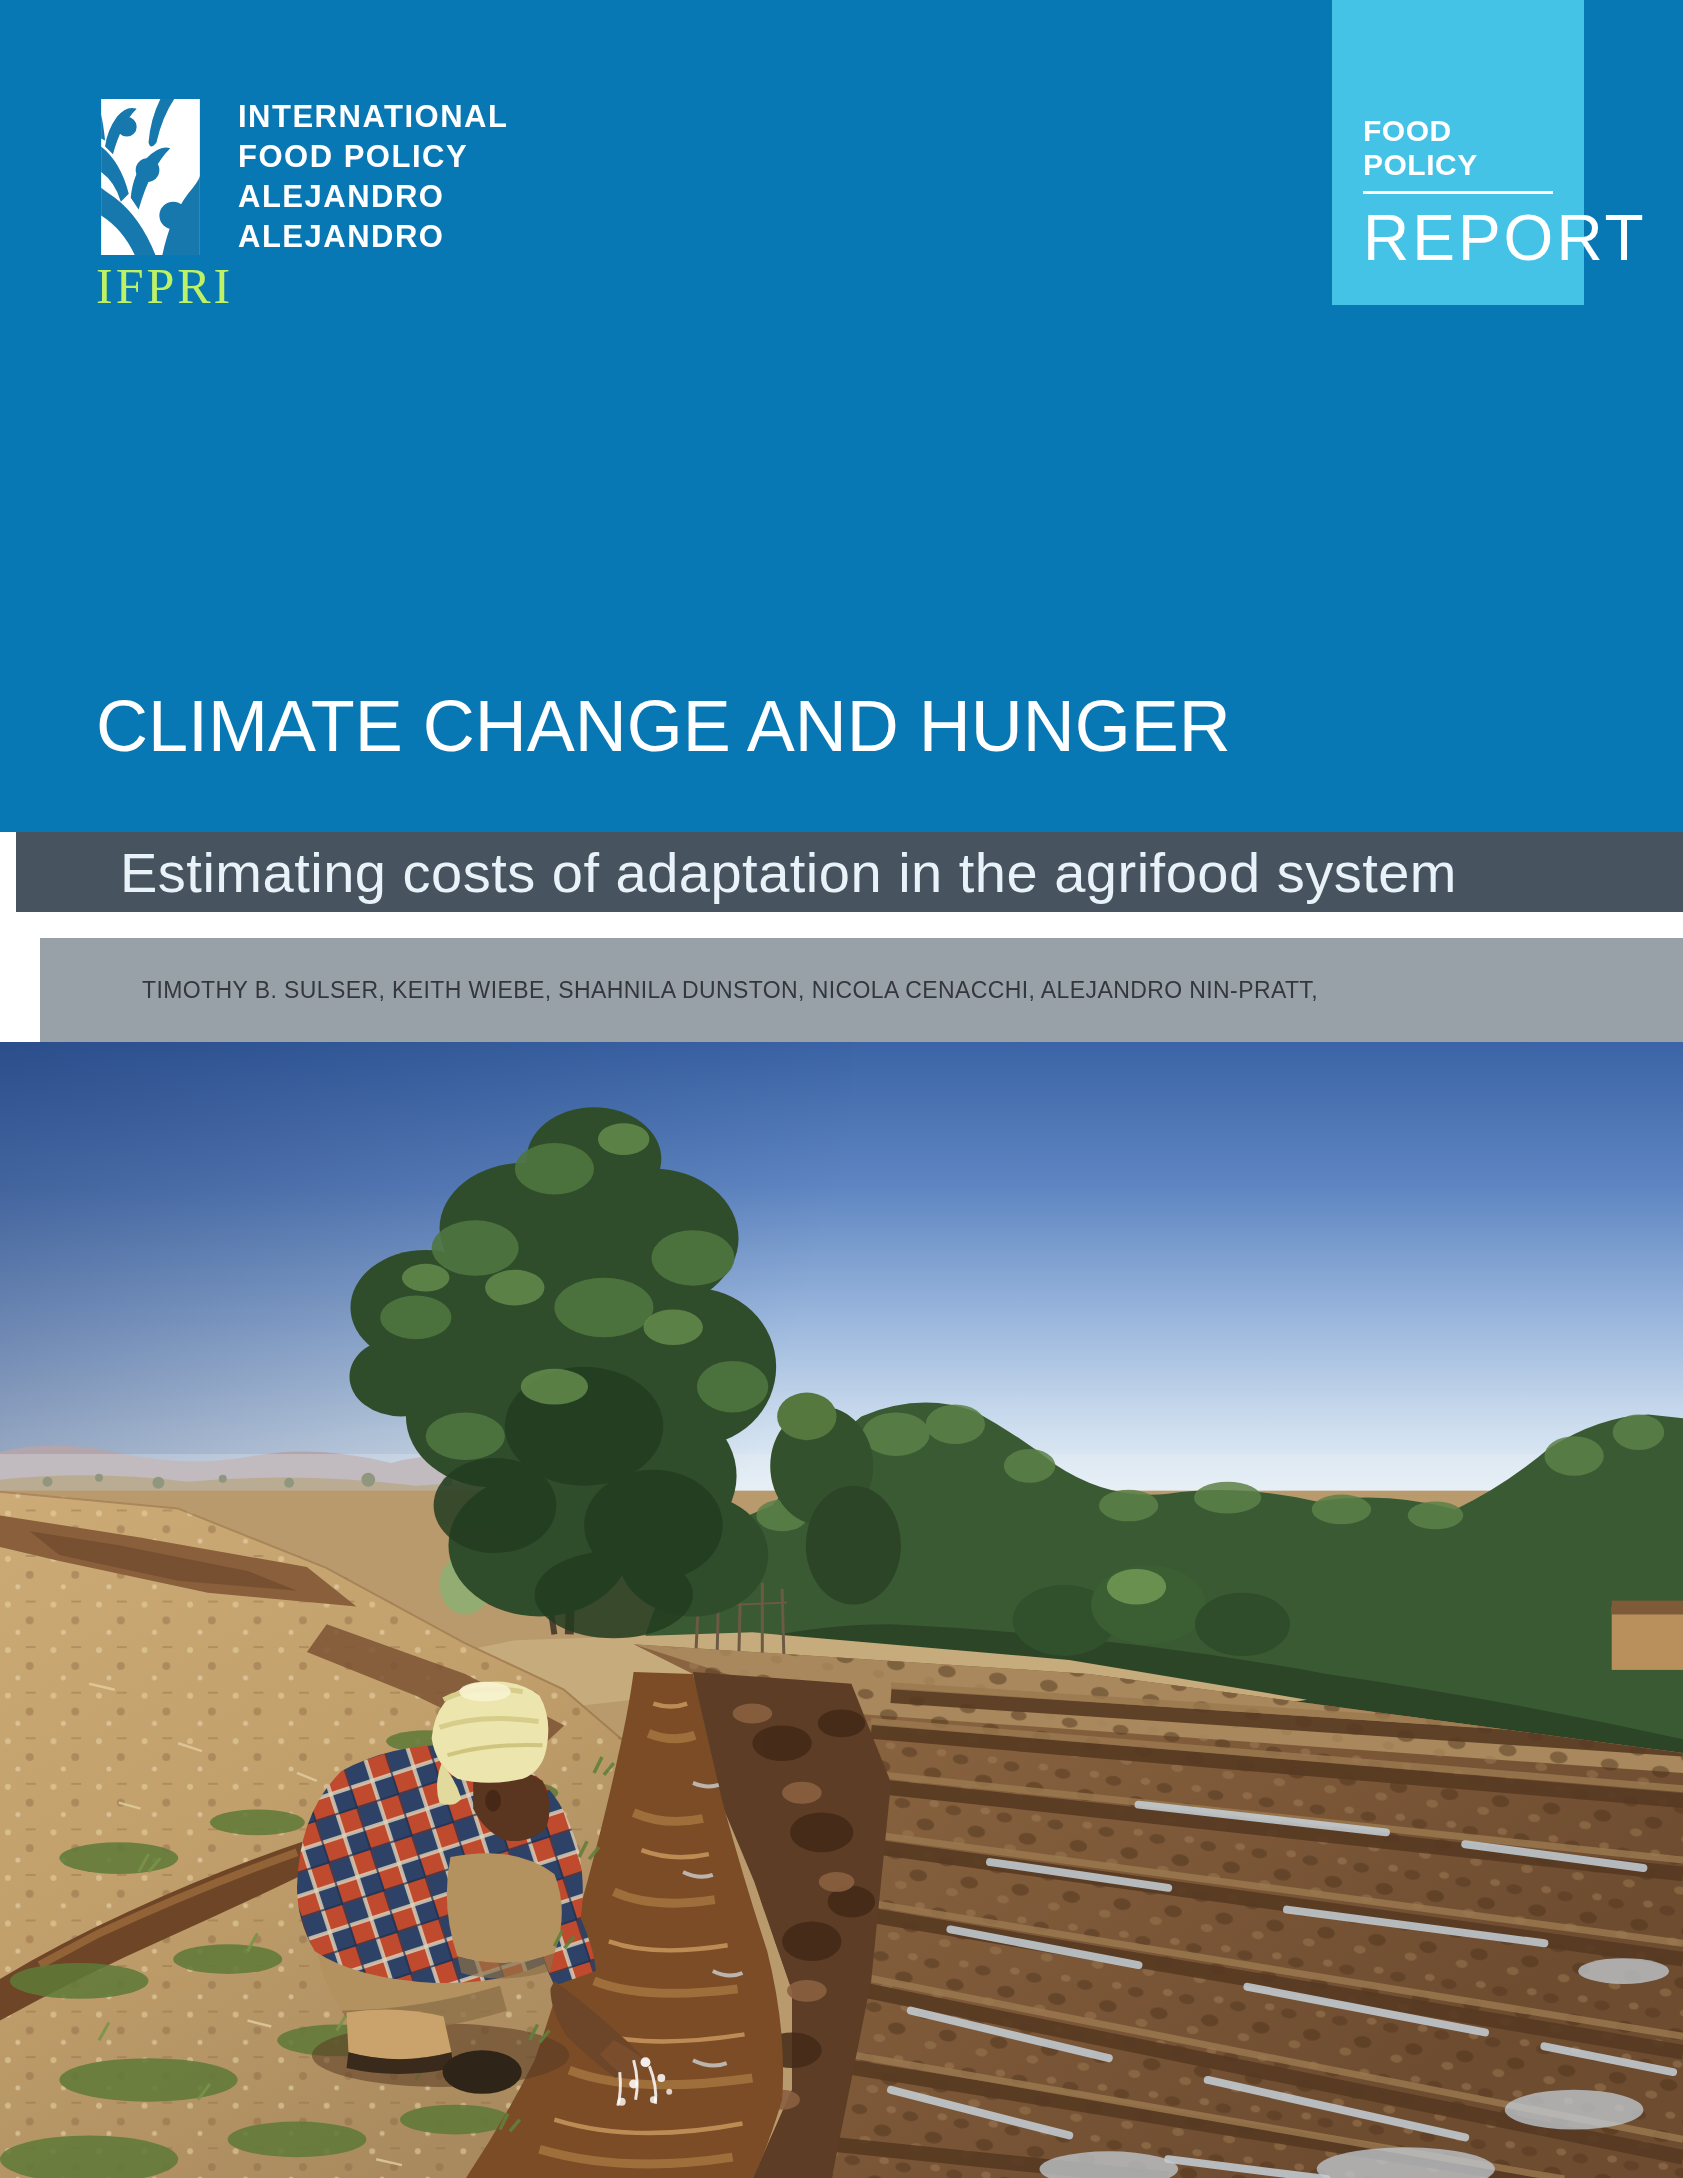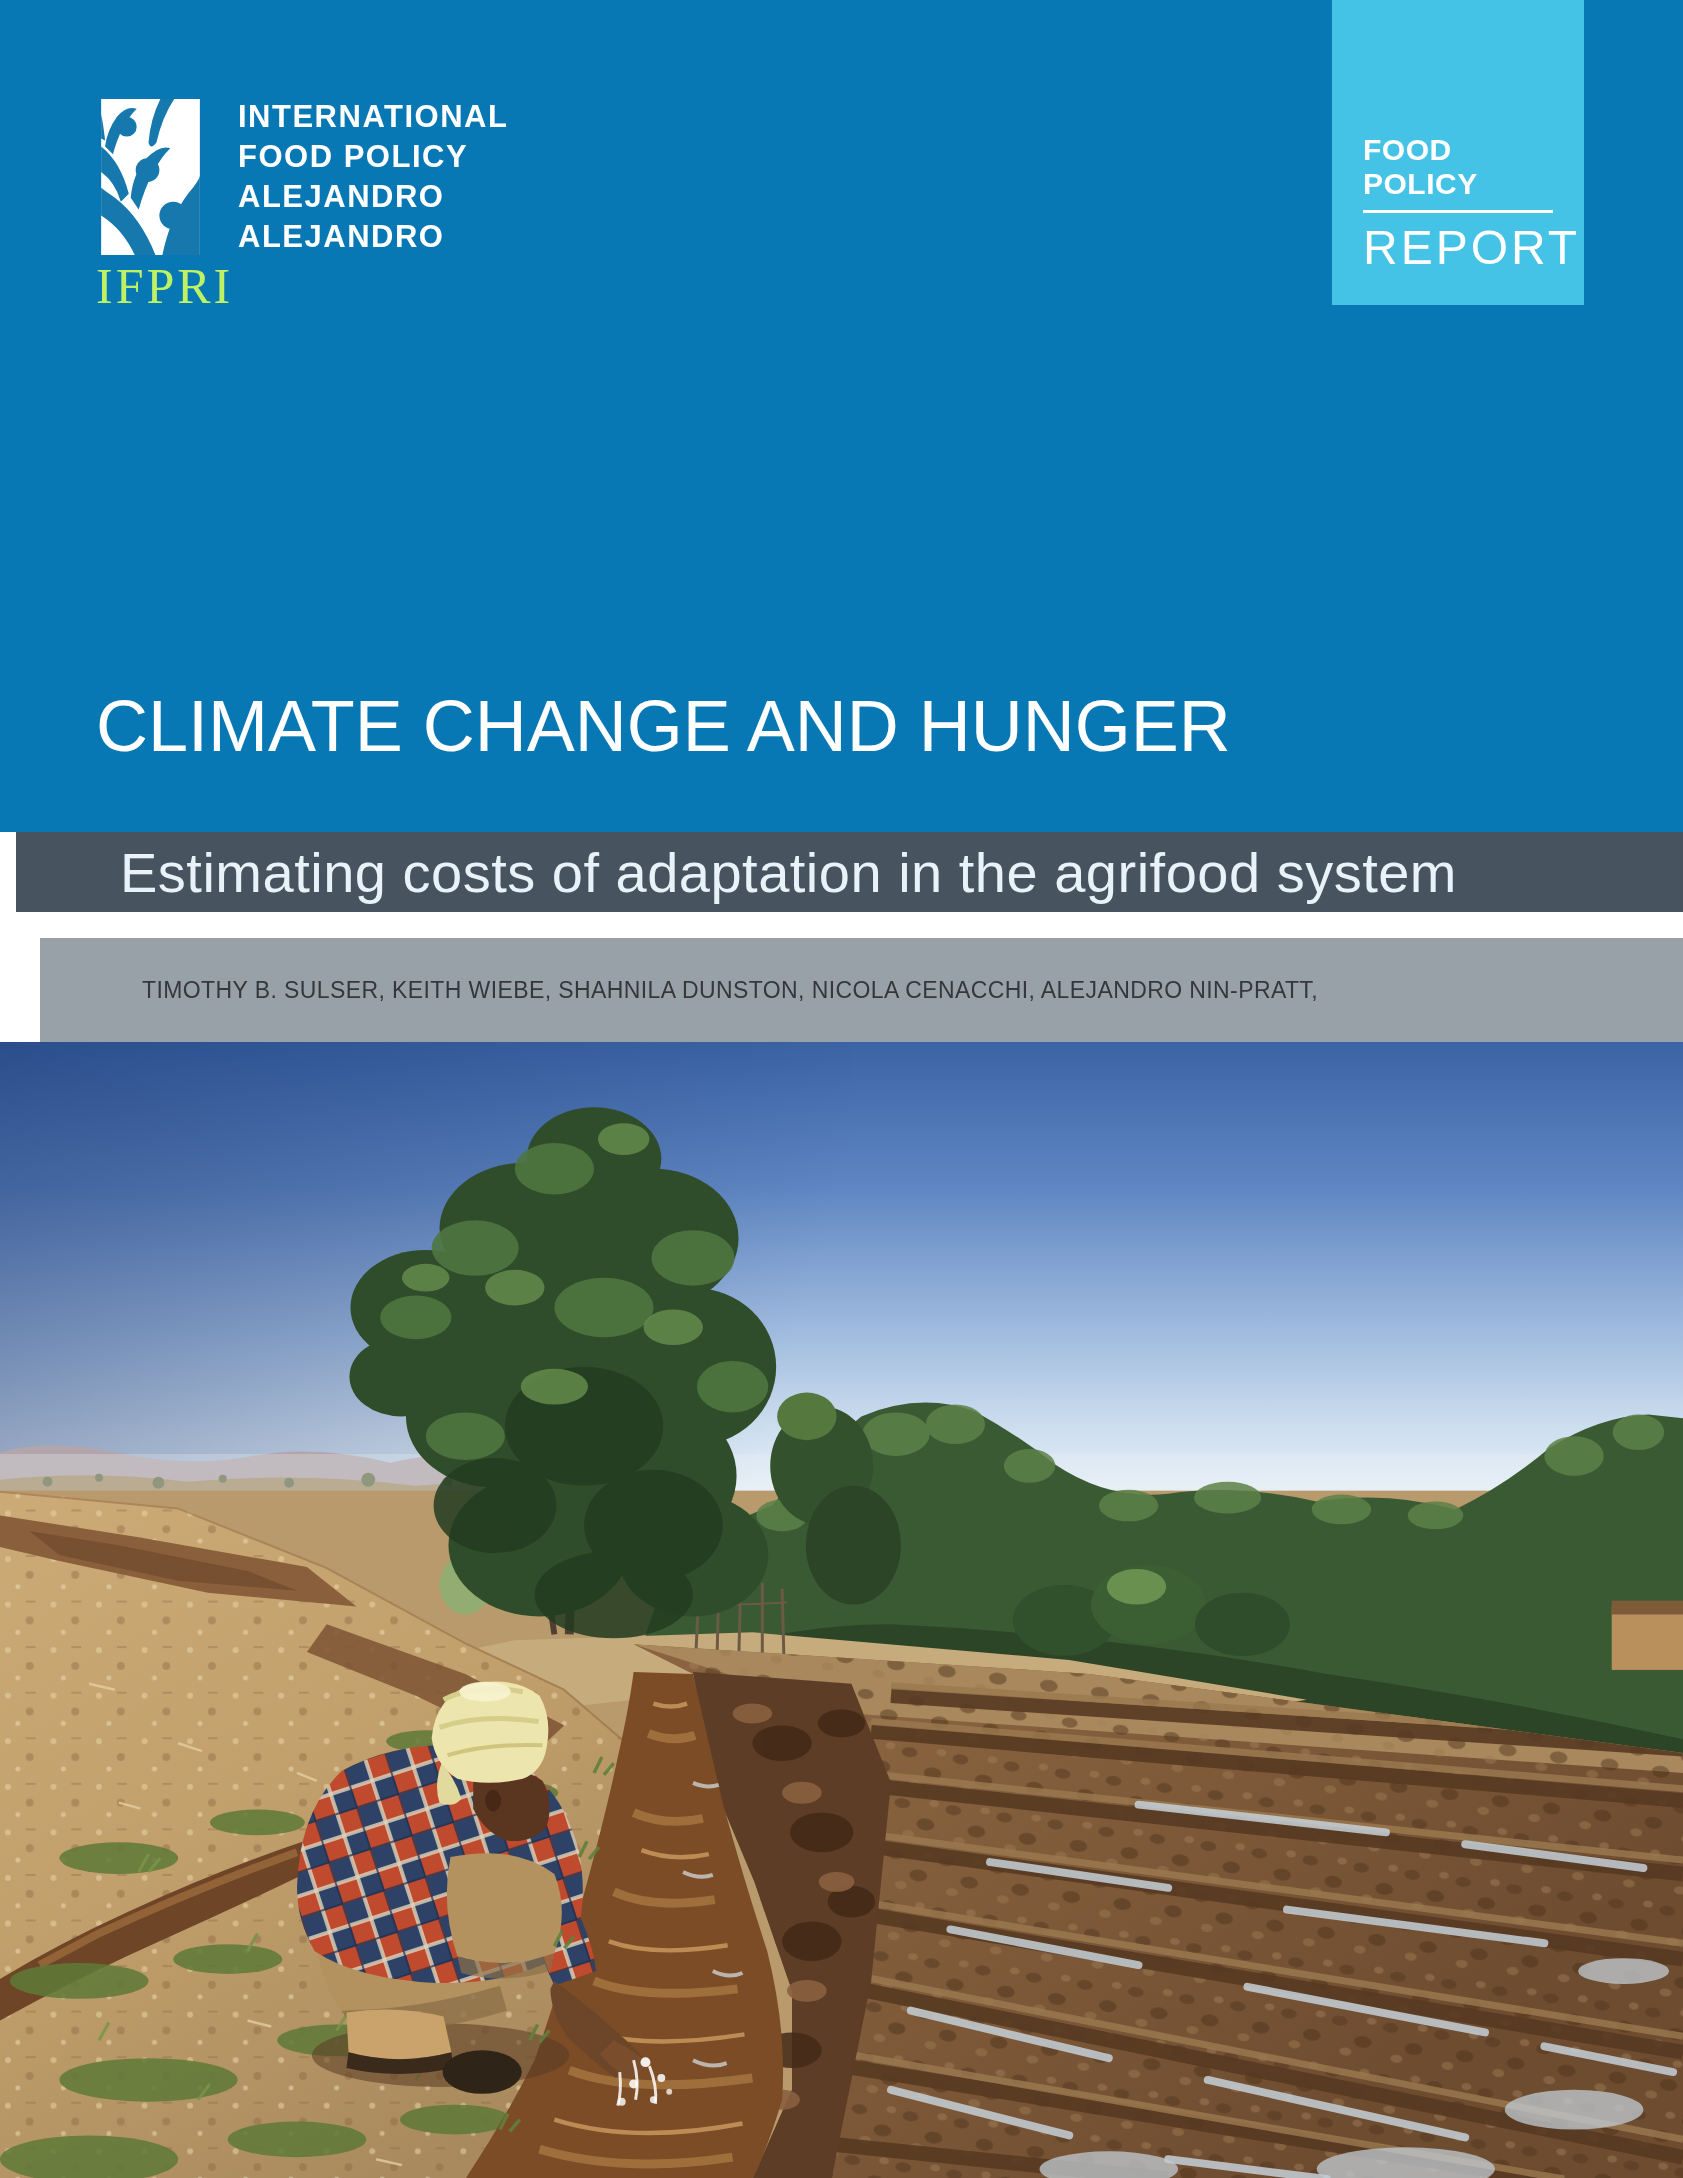--- a/index.html
+++ b/index.html
@@ -21,21 +21,21 @@
   .logo-box{position:absolute;left:5px;top:4px;width:99px;height:156px;}
   .logo-text{position:absolute;left:142px;top:2px;color:#fff;font-size:31px;line-height:40px;
     font-weight:600;letter-spacing:1.5px;white-space:nowrap;}
   .logo-acronym{position:absolute;left:0px;top:162px;color:#bef264;font-family:"Liberation Serif",serif;
     font-size:50px;font-weight:400;letter-spacing:3px;}
   .badge{position:absolute;left:1332px;top:0;width:252px;height:305px;background:var(--badge-blue);
     display:flex;flex-direction:column;justify-content:flex-end;align-items:center;padding-bottom:30px;box-sizing:border-box;}
   .badge-inner{width:190px;text-align:left;color:#fff;}
   .badge-line1{font-size:30px;font-weight:700;letter-spacing:0.5px;}
   .badge-rule{width:190px;height:3px;background:#fff;margin:9px 0 7px 0;}
-  .badge-line2{font-size:48px;font-weight:300;letter-spacing:3px;}
+  .badge-line2{font-size:64px;font-weight:300;letter-spacing:3px;}
   .cover-title{position:absolute;left:96px;top:685px;color:var(--title-text);
     font-size:72px;font-weight:300;letter-spacing:0px;white-space:nowrap;}
   
   .subtitle-band{position:absolute;left:16px;top:832px;width:1683px;height:80px;background:var(--subtitle-band);
     display:flex;align-items:center;}
   .subtitle-text{margin-left:104px;color:#e9f2f9;font-size:56px;font-weight:300;letter-spacing:0.5px;white-space:nowrap;}
   .authors-band{position:absolute;left:0;top:938px;width:1683px;height:104px;background:var(--authors-band);
     display:flex;flex-direction:column;justify-content:center;margin-left:40px;}
   .authors-line{margin-left:102px;color:var(--authors-text);font-size:23px;font-weight:500;
     letter-spacing:0.4px;line-height:30px;white-space:nowrap;}

